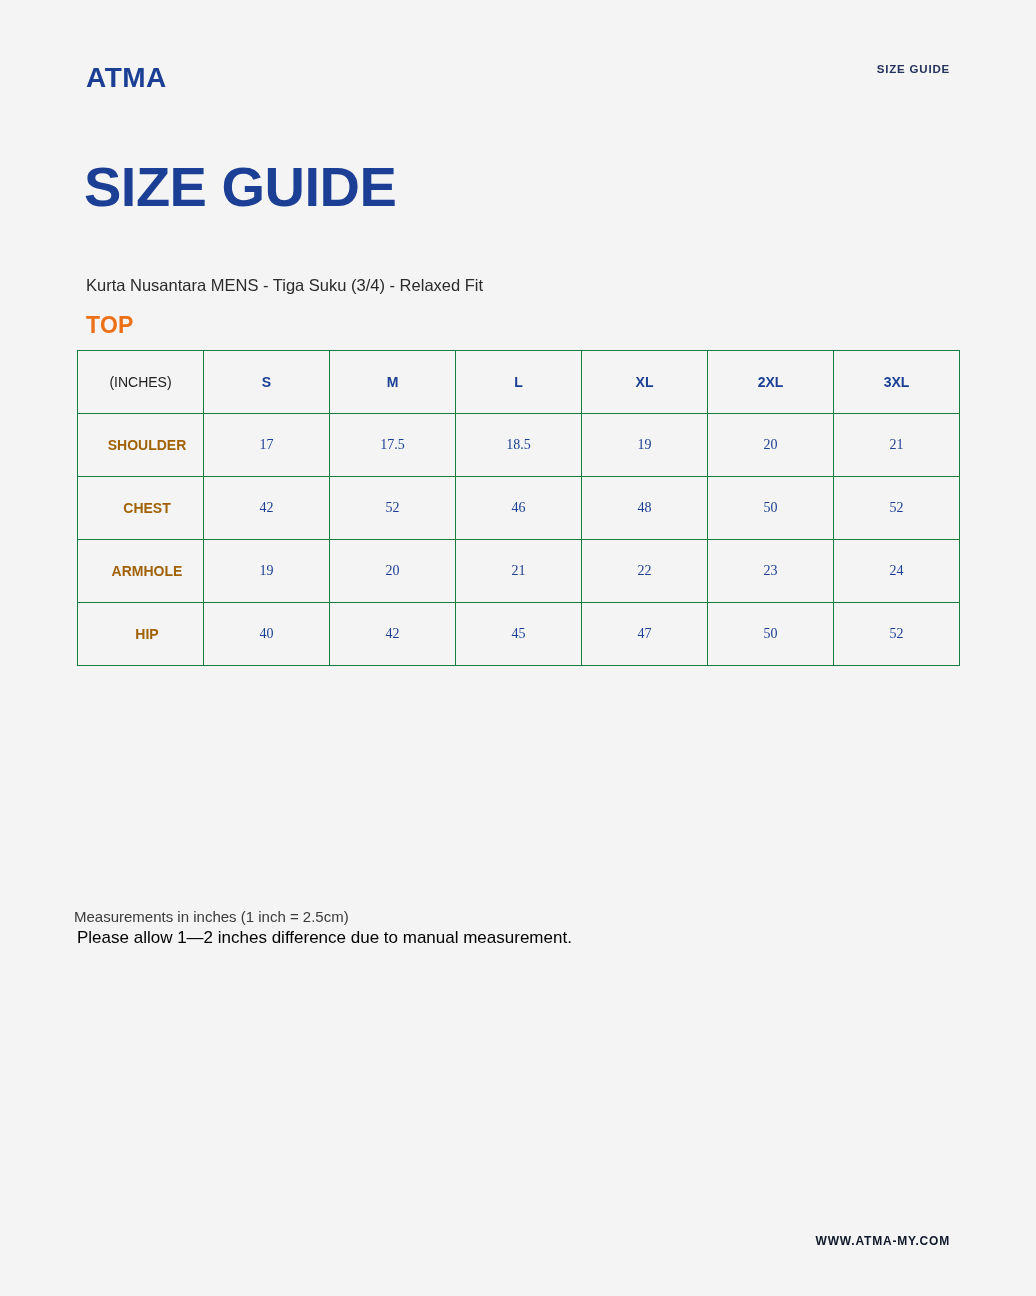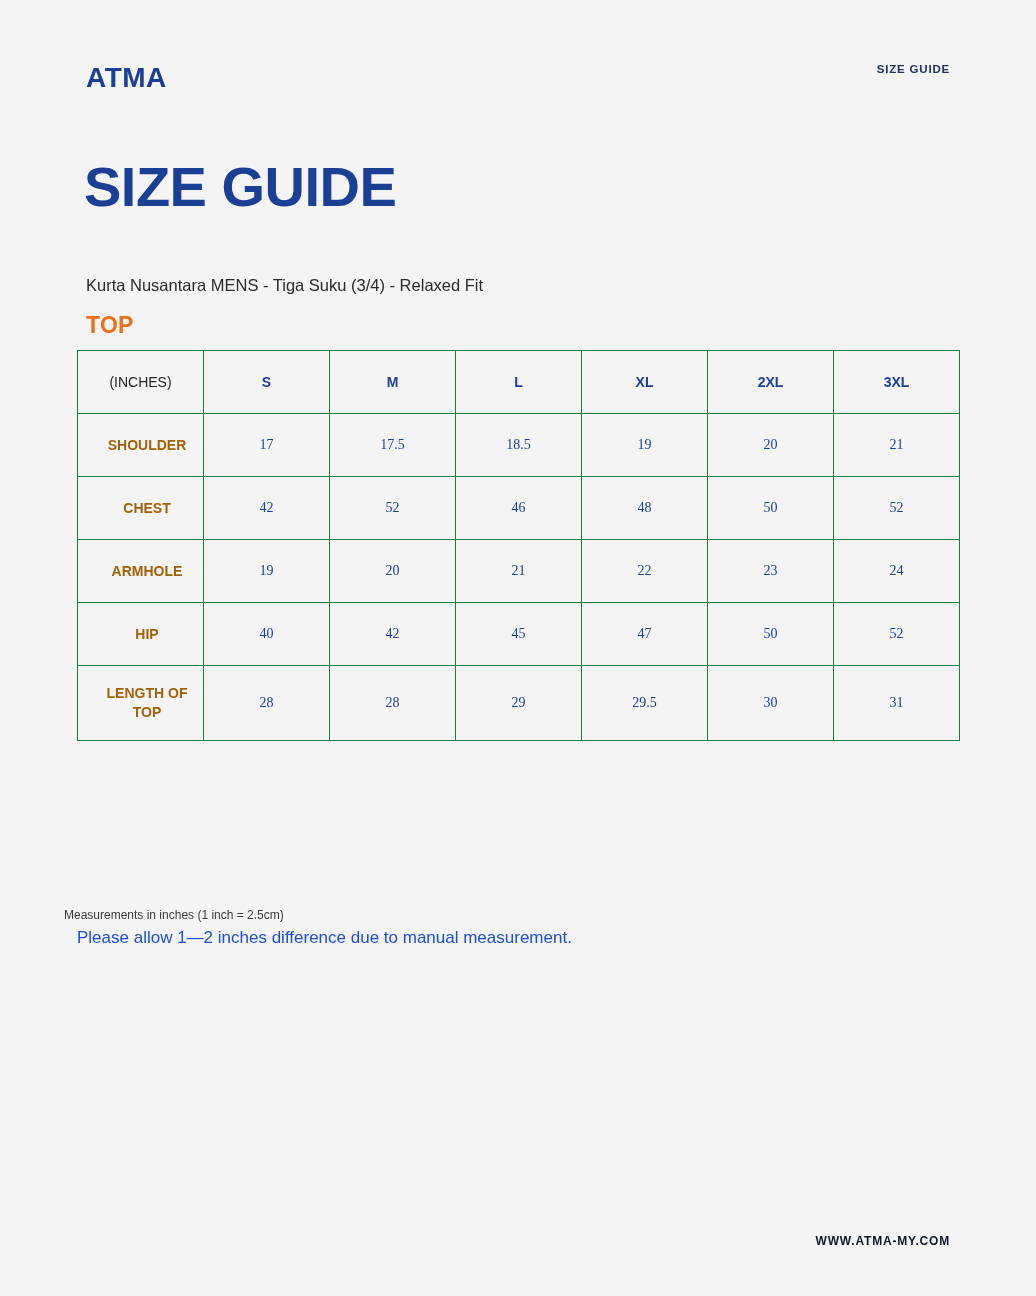--- a/index.html
+++ b/index.html
@@ -105,31 +105,31 @@
     line-height: 1.35;
   }
   td.value {
     color: #1b3f94;
     font-size: 14.5px;
     font-family: Liberation Serif, serif;
   }
   tr.tall th, tr.tall td { height: 72px; }
   .note-small {
     position: absolute;
-    left: 64px;
+    left: 74px;
     top: 908px;
-    font-size: 12px;
+    font-size: 15px;
     color: #3a3a3a;
   }
   .note-main {
     position: absolute;
     left: 77px;
     top: 928px;
     font-size: 17px;
-    color: #1d4ed8;
+    color: #000000;
   }
   .footer {
     position: absolute;
     right: 86px;
     bottom: 48px;
     font-size: 12px;
     font-weight: bold;
     letter-spacing: 0.8px;
     color: #0f172a;
   }
@@ -197,29 +197,20 @@
       </tr>
       <tr>
         <td class="row-label">HIP</td>
         <td class="value">40</td>
         <td class="value">42</td>
         <td class="value">45</td>
         <td class="value">47</td>
         <td class="value">50</td>
         <td class="value">52</td>
       </tr>
-      <tr class="tall">
-        <td class="row-label">LENGTH OF TOP</td>
-        <td class="value">28</td>
-        <td class="value">28</td>
-        <td class="value">29</td>
-        <td class="value">29.5</td>
-        <td class="value">30</td>
-        <td class="value">31</td>
-      </tr>
     </tbody>
   </table>
 
   <div class="note-small">Measurements in inches (1 inch = 2.5cm)</div>
   <div class="note-main">Please allow 1—2 inches difference due to manual measurement.</div>
 
   <div class="footer">WWW.ATMA-MY.COM</div>
 
 </div>
 

